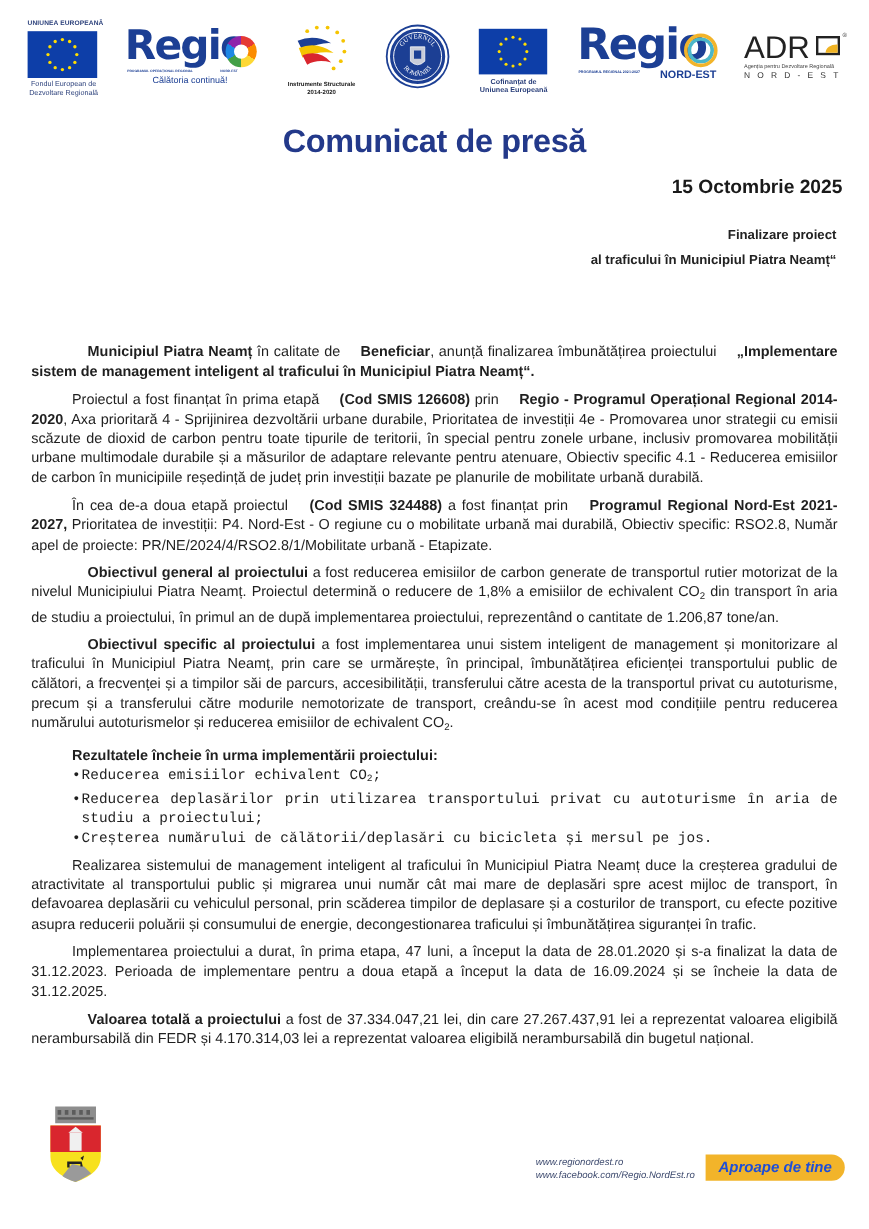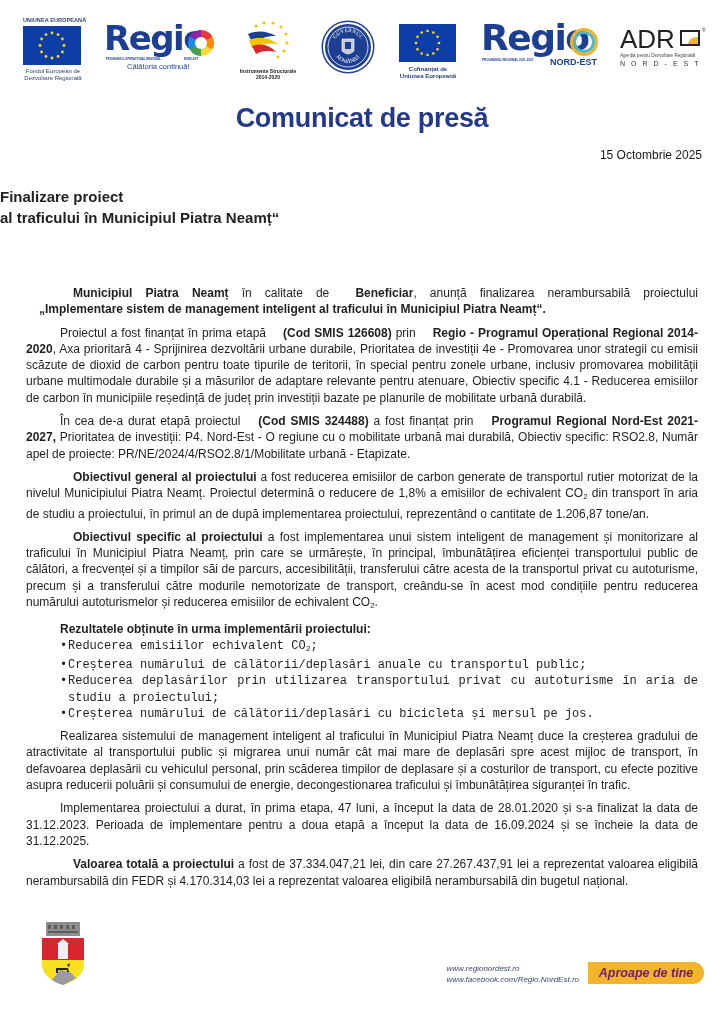--- a/index.html
+++ b/index.html
@@ -25,40 +25,40 @@
 
   .adr-word { position: absolute; font-size: 26px; color: #222; letter-spacing: 0px; font-family: "Liberation Sans", sans-serif; }
   .adr-square { position: absolute; border: 2.5px solid #222; background: #fff; }
   .adr-square::after { content: ""; position: absolute; right: 0; bottom: 0; width: 60%; height: 60%; background: #f0b323; border-top-left-radius: 100%; }
   .adr-sub { position: absolute; font-size: 4.6px; color: #444; white-space: nowrap; }
   .adr-ne { position: absolute; font-size: 7px; color: #333; letter-spacing: 6px; white-space: nowrap; }
   .adr-reg { position: absolute; font-size: 5px; color: #333; }
 
   
   .press-title { position: absolute; left: 0; width: 724px; top: 103px; text-align: center; font-size: 27px; font-weight: bold; color: #23398a; font-family: "Liberation Sans", sans-serif; letter-spacing: -0.3px; }
-  .press-date { position: absolute; right: 22px; top: 148px; font-size: 12px; font-weight: normal; color: #1a1a1a; }
-  .project-heading { position: absolute; left: 0; width: 697px; top: 186px; text-align: left; font-size: 15px; font-weight: bold; line-height: 21px; color: #222; }
+  .press-date { position: absolute; right: 22px; top: 148px; font-size: 16px; font-weight: bold; color: #1a1a1a; }
+  .project-heading { position: absolute; left: 0; width: 697px; top: 186px; text-align: right; font-size: 11px; font-weight: bold; line-height: 21px; color: #222; }
 
   
   .body-text { position: absolute; left: 26px; width: 672px; top: 285px; font-size: 12px; line-height: 16.3px; color: #1f1f1f; text-align: justify; }
   .body-text p { text-indent: 34px; margin-bottom: 7px; }
   .body-text b { font-weight: bold; margin-left: 13px; }
   .sub { font-size: 8px; vertical-align: -2px; }
   .results { margin-left: 34px; margin-bottom: 6px; }
   .results-title { font-weight: bold; }
   .results ul { list-style: none; font-family: Liberation Mono, monospace; }
   .results li { position: relative; padding-left: 8px; }
   .results li::before { content: "•"; position: absolute; left: 0; }
   .impact-title { font-weight: bold; margin-left: 34px; }
   .impact p { margin-bottom: 7px; }
 
   
   .coat { position: absolute; left: 38px; top: 920px; width: 50px; height: 66px; }
   .footer-links { position: absolute; right: 145px; top: 963px; text-align: left; font-size: 8px; font-style: italic; color: #3d4a6e; line-height: 11px; }
-  .slogan { position: absolute; left: 588px; top: 962px; width: 116px; height: 22px; background: #f2b42a; border-radius: 0 11px 11px 0; color: #701a75; font-style: italic; font-size: 12.5px; font-weight: bold; line-height: 22px; text-align: center; }
+  .slogan { position: absolute; left: 588px; top: 962px; width: 116px; height: 22px; background: #f2b42a; border-radius: 0 11px 11px 0; color: #1d4ed8; font-style: italic; font-size: 12.5px; font-weight: bold; line-height: 22px; text-align: center; }
 </style>
 </head>
 <body>
 
 <div class="logo-bar">
 
   <div class="logo" style="left:18px;top:14px;width:75px;height:70px;">
     <div class="eu-caption-top" style="left:5px;top:3px;">UNIUNEA EUROPEANĂ</div>
     <div class="eu-flag" style="left:5px;top:12px;width:58px;height:39px;">
       <svg width="58" height="39" viewBox="0 0 58 39">
@@ -176,35 +176,34 @@
 <h1 class="press-title">Comunicat de presă</h1>
 <div class="press-date">15 Octombrie 2025</div>
 
 <div class="project-heading">
   <div>Finalizare proiect</div>
   <div>al traficului în Municipiul Piatra Neamț“</div>
 </div>
 
 <div class="body-text">
 
-  <p><b>Municipiul Piatra Neamț</b><span> în calitate de </span><b>Beneficiar</b><span>, anunță finalizarea nerambursabilă proiectului </span><b>„Implementare sistem de management inteligent al traficului în Municipiul Piatra Neamț“.</b></p>
+  <p><b>Municipiul Piatra Neamț</b><span> în calitate de </span><b>Beneficiar</b><span>, anunță finalizarea îmbunătățirea proiectului </span><b>„Implementare sistem de management inteligent al traficului în Municipiul Piatra Neamț“.</b></p>
 
   <p><span>Proiectul a fost finanțat în prima etapă </span><b>(Cod SMIS 126608)</b><span> prin </span><b>Regio - Programul Operațional Regional 2014-2020</b><span>, Axa prioritară 4 - Sprijinirea dezvoltării urbane durabile, Prioritatea de investiții 4e - Promovarea unor strategii cu emisii scăzute de dioxid de carbon pentru toate tipurile de teritorii, în special pentru zonele urbane, inclusiv promovarea mobilității urbane multimodale durabile și a măsurilor de adaptare relevante pentru atenuare, Obiectiv specific 4.1 - Reducerea emisiilor de carbon în municipiile reședință de județ prin investiții bazate pe planurile de mobilitate urbană durabilă.</span></p>
 
-  <p><span>În cea de-a durat etapă proiectul </span><b>(Cod SMIS 324488)</b><span> a fost finanțat prin </span><b>Programul Regional Nord-Est 2021-2027,</b><span> Prioritatea de investiții: P4. Nord-Est - O regiune cu o mobilitate urbană mai durabilă, Obiectiv specific: RSO2.8, Număr apel de proiecte: PR/NE/2024/4/RSO2.8/1/Mobilitate urbană - Etapizate.</span></p>
+  <p><span>În cea de-a doua etapă proiectul </span><b>(Cod SMIS 324488)</b><span> a fost finanțat prin </span><b>Programul Regional Nord-Est 2021-2027,</b><span> Prioritatea de investiții: P4. Nord-Est - O regiune cu o mobilitate urbană mai durabilă, Obiectiv specific: RSO2.8, Număr apel de proiecte: PR/NE/2024/4/RSO2.8/1/Mobilitate urbană - Etapizate.</span></p>
 
   <p><b>Obiectivul general al proiectului</b><span> a fost reducerea emisiilor de carbon generate de transportul rutier motorizat de la nivelul Municipiului Piatra Neamț. Proiectul determină o reducere de 1,8% a emisiilor de echivalent CO</span><span class="sub">2</span><span> din transport în aria de studiu a proiectului, în primul an de după implementarea proiectului, reprezentând o cantitate de 1.206,87 tone/an.</span></p>
 
   <p><b>Obiectivul specific al proiectului</b><span> a fost implementarea unui sistem inteligent de management și monitorizare al traficului în Municipiul Piatra Neamț, prin care se urmărește, în principal, îmbunătățirea eficienței transportului public de călători, a frecvenței și a timpilor săi de parcurs, accesibilității, transferului către acesta de la transportul privat cu autoturisme, precum și a transferului către modurile nemotorizate de transport, creându-se în acest mod condițiile pentru reducerea numărului autoturismelor și reducerea emisiilor de echivalent CO</span><span class="sub">2</span><span>.</span></p>
 
   <div class="results">
-    <div class="results-title">Rezultatele obținute în urma implementării proiectului:</div>
+    <div class="results-title">Rezultatele încheie în urma implementării proiectului:</div>
     <ul>
       <li><span>Reducerea emisiilor echivalent CO</span><span class="sub">2</span><span>;</span></li>
-      <li>Creșterea numărului de călătorii/deplasări anuale cu transportul public;</li>
       <li>Reducerea deplasărilor prin utilizarea transportului privat cu autoturisme în aria de studiu a proiectului;</li>
       <li>Creșterea numărului de călătorii/deplasări cu bicicleta și mersul pe jos.</li>
     </ul>
   </div>
 
   <div class="impact">
     <p>Realizarea sistemului de management inteligent al traficului în Municipiul Piatra Neamț duce la creșterea gradului de atractivitate al transportului public și migrarea unui număr cât mai mare de deplasări spre acest mijloc de transport, în defavoarea deplasării cu vehiculul personal, prin scăderea timpilor de deplasare și a costurilor de transport, cu efecte pozitive asupra reducerii poluării și consumului de energie, decongestionarea traficului și îmbunătățirea siguranței în trafic.</p>
   </div>
 
   <p>Implementarea proiectului a durat, în prima etapa, 47 luni, a început la data de 28.01.2020 și s-a finalizat la data de 31.12.2023. Perioada de implementare pentru a doua etapă a început la data de 16.09.2024 și se încheie la data de 31.12.2025.</p>

